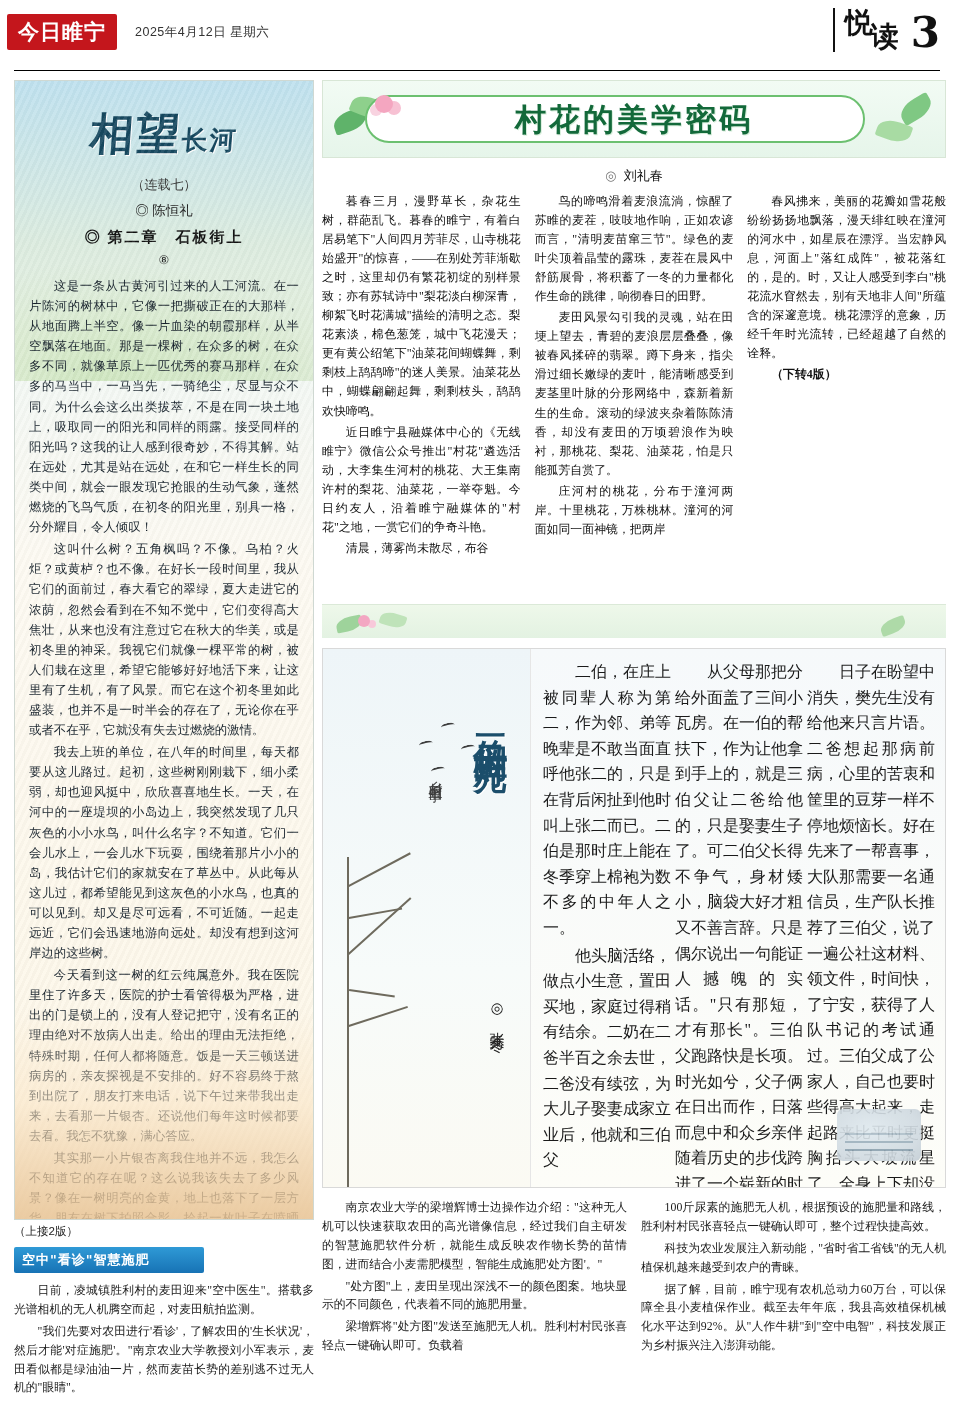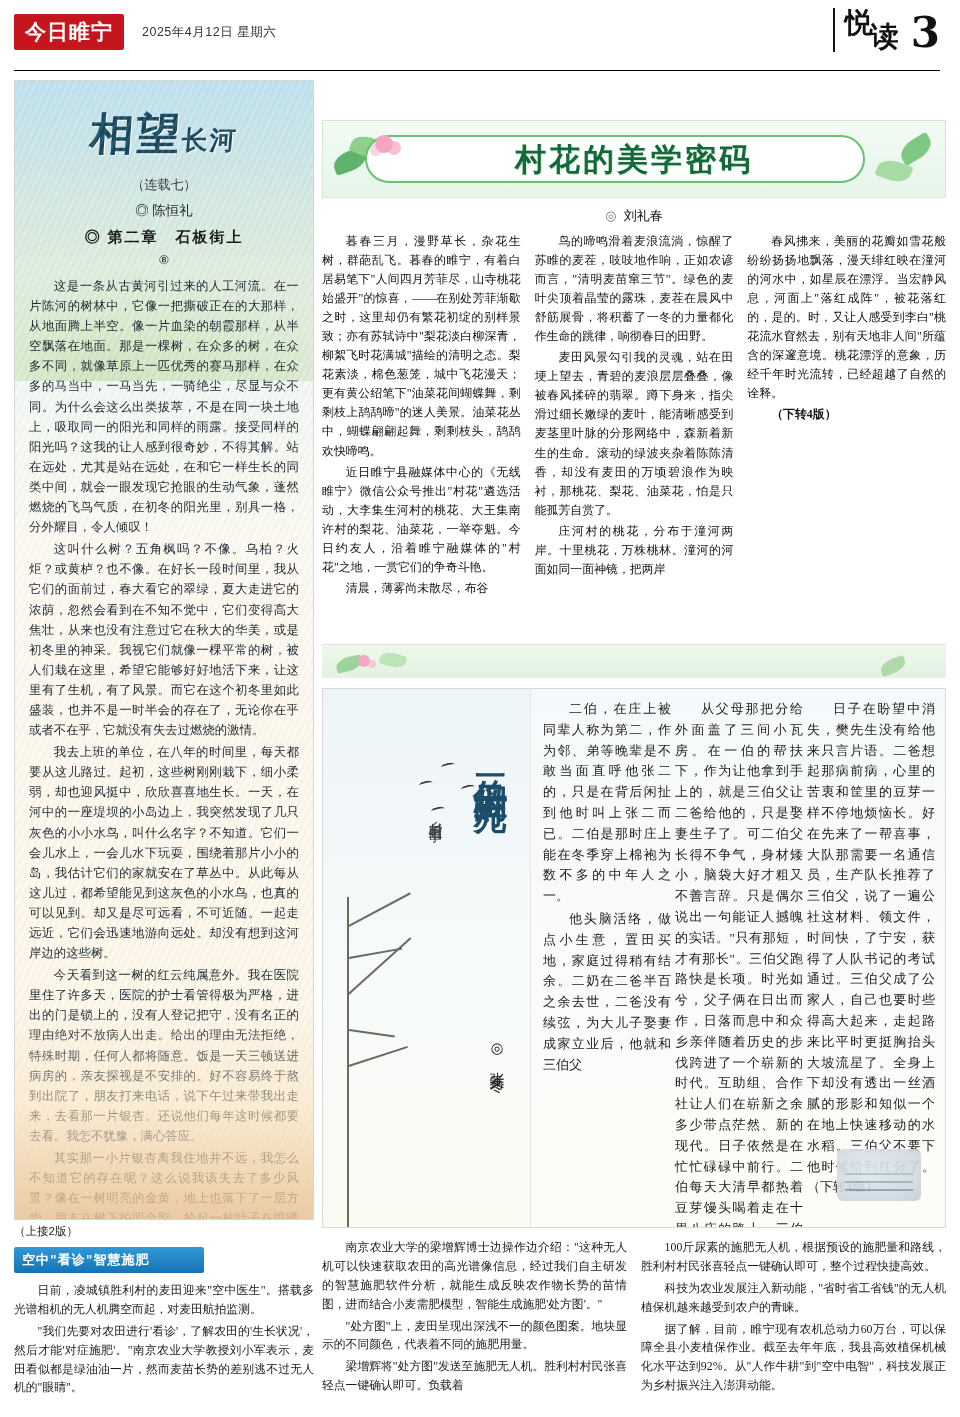--- a/index.html
+++ b/index.html
@@ -10,21 +10,21 @@
     font-family:"Liberation Serif", serif;
     color:#1a1a1a;
     overflow:hidden;
     position:relative;
   }
   
   .masthead {
     height:74px;
     display:flex;
     align-items:flex-start;
-    padding:14px 18px 0 14px;
+    padding:14px 18px 0 7px;
     position:relative;
   }
   .logo-box {
     width:110px; height:36px;
     background:#c4161c;
     color:#fff;
     font-family:"DejaVu Sans", sans-serif;
     font-weight:bold;
     font-size:21px;
     letter-spacing:1px;
@@ -195,21 +195,20 @@
   }
   .small-body p { margin:0 0 3px 0; text-indent:2em; }
 
   
   .banner {
     position:relative;
     height:78px;
     border:1px solid #d8e6d6;
     background:linear-gradient(#f2fbf4,#e6f5ea);
     overflow:hidden;
-    margin-top:40px;
   }
   .banner-ribbon {
     position:absolute;
     left:42px; top:14px;
     width:500px; height:48px;
     background:#ffffff;
     border:2px solid #6cc070;
     border-radius:24px;
   }
   .banner-title {
@@ -341,21 +340,21 @@
     writing-mode:vertical-rl;
     font-size:15px;
     color:#222;
     letter-spacing:3px;
   }
   .feat-cols {
     flex:1;
     display:flex;
     gap:4px;
     padding:10px 10px 8px 12px;
-    font-size:13px;
+    font-size:16px;
     line-height:1.6;
     text-align:justify;
   }
   .feat-cols .c { flex:1; }
   .feat-cols p { margin:0 0 2px 0; text-indent:2em; }
   .stamp {
     position:absolute;
     right:24px; bottom:26px;
     width:84px; height:52px;
     background:radial-gradient(ellipse at 40% 40%, #dfe9ef 0%, #cfd9e0 70%, #c2ccd4 100%);

